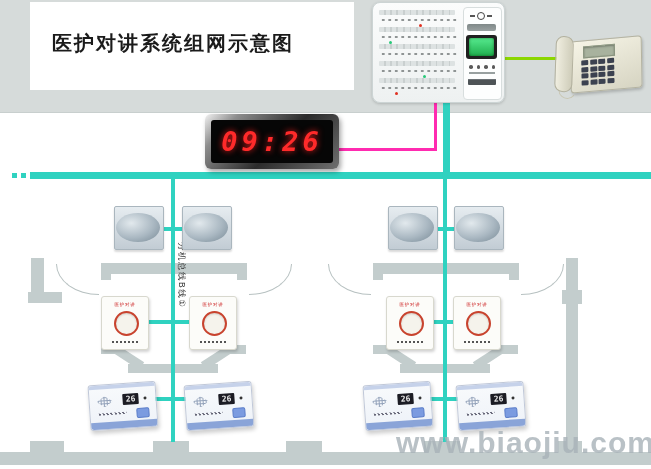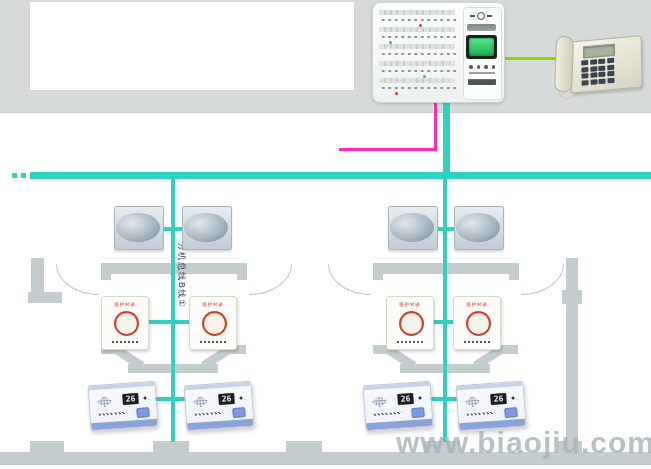--- a/index.html
+++ b/index.html
@@ -102,20 +102,21 @@
   .watermark{position:absolute;left:396px;top:426px;font-size:30px;font-weight:bold;color:rgba(168,177,184,.8);
              letter-spacing:1px;z-index:40;}
 </style>
 </head>
 <body>
 
 <div id="canvas">
 
   <div class="abs top-band"></div>
   <div class="abs title-box"></div>
+  <div class="abs title-text">医护对讲系统组网示意图</div>
 
   <div class="wall" style="left:31px;top:258px;width:13px;height:36px"></div>
   <div class="wall" style="left:28px;top:292px;width:34px;height:11px"></div>
 
   <div class="wall" style="left:101px;top:263px;width:146px;height:11px"></div>
   <div class="wall" style="left:101px;top:263px;width:10px;height:17px"></div>
   <div class="wall" style="left:237px;top:263px;width:10px;height:17px"></div>
 
   <div class="wall" style="left:373px;top:263px;width:146px;height:11px"></div>
   <div class="wall" style="left:373px;top:263px;width:10px;height:17px"></div>
@@ -232,20 +233,25 @@
           <i></i>
           <i></i>
           <i></i>
           <i></i>
           <i></i>
       </div>
     </div>
     <div class="abs ph-handset"></div>
   </div>
 
+  <div class="abs clock">
+    <div class="clock-face">
+      <span class="clock-time">09:26</span>
+    </div>
+  </div>
 
   <div class="lamp" style="left:114px;top:204px">
     <div class="lamp-base"></div>
     <div class="lamp-dome"></div>
   </div>
   <div class="lamp" style="left:182px;top:204px">
     <div class="lamp-base"></div>
     <div class="lamp-dome"></div>
   </div>
   <div class="lamp" style="left:388px;top:204px">

